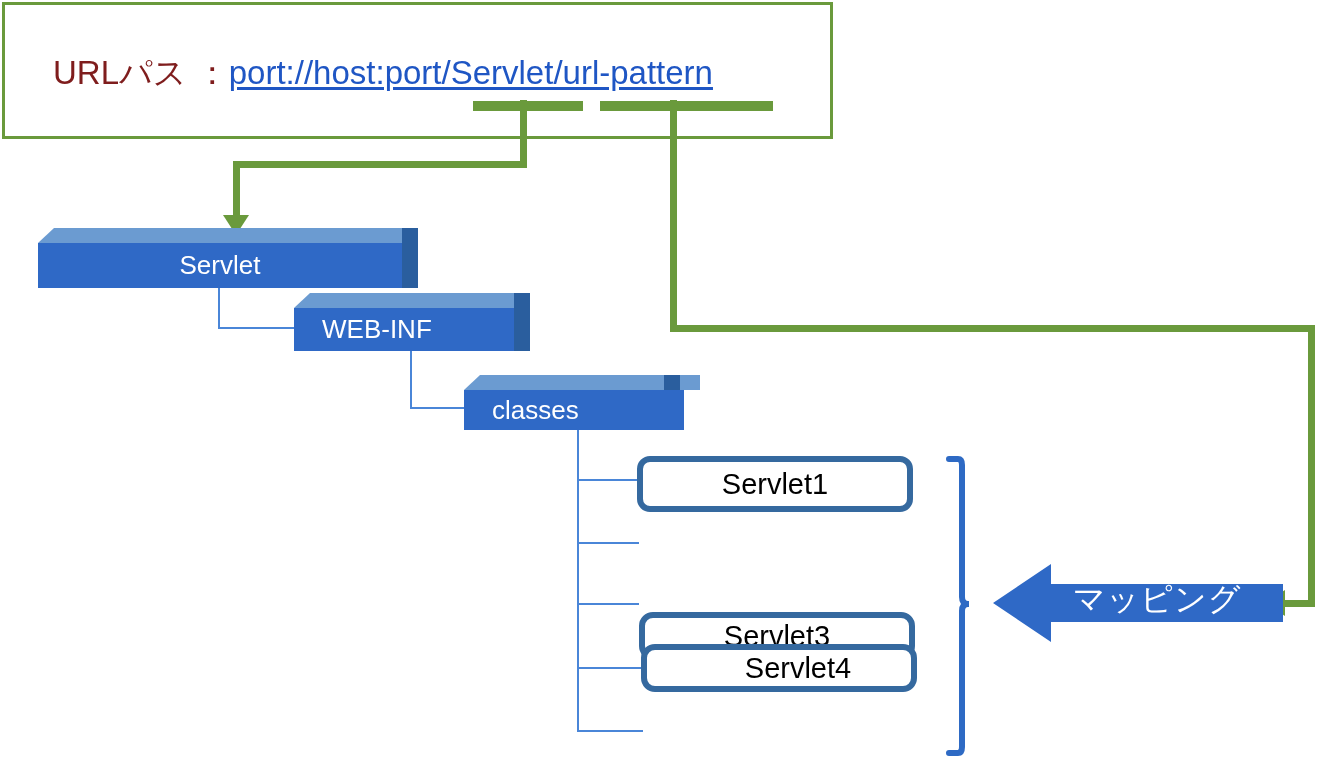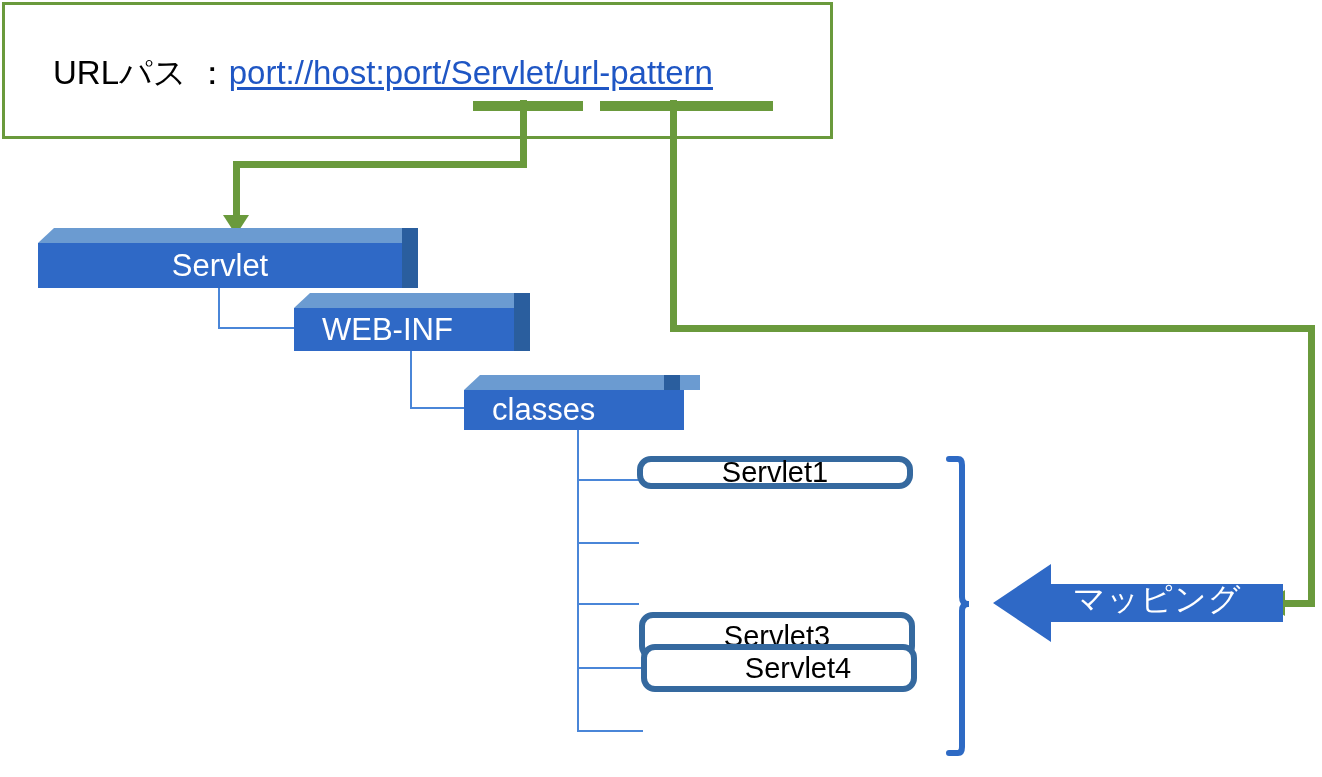--- a/index.html
+++ b/index.html
@@ -32,21 +32,21 @@
   .url-line {
     position: absolute;
     left: 48px;
     top: 48px;
     white-space: nowrap;
     font-size: 33px;
     line-height: 40px;
     color: #000000;
   }
   .url-label {
-    color: #000000;
+    color: #7f1d1d;
   }
   .url-link {
     color: #1F56C4;
     text-decoration: underline;
     text-underline-offset: 3px;
   }
 
   
   .hl-bar {
     position: absolute;
@@ -128,21 +128,21 @@
     background: #2A5E9E;
   }
   .box3d .front {
     position: absolute;
     left: 0;
     top: 15px;
     background: #2F69C6;
     display: flex;
     align-items: center;
     color: #ffffff;
-    font-size: 31px;
+    font-size: 26px;
     box-sizing: border-box;
   }
   .box3d .front.center { justify-content: center; }
   .box3d .front.left   { justify-content: flex-start; padding-left: 28px; }
 
   
   .leafbox {
     position: absolute;
     background: #ffffff;
     border: 6px solid #35699F;
@@ -235,21 +235,21 @@
     <div class="front left" style="width:220px; height:43px;">WEB-INF</div>
   </div>
 
   <div class="box3d" id="node-classes" style="left:464px; top:375px; width:216px; height:55px;">
     <div class="topcap" style="width:220px;"></div>
     <div class="top"></div>
     <div class="side" style="height:55px;"></div>
     <div class="front left" style="width:220px; height:40px;">classes</div>
   </div>
 
-  <div class="leafbox" style="left:637px; top:456px; width:276px; height:33px;">Servlet1</div>
+  <div class="leafbox" style="left:637px; top:456px; width:276px; height:56px;border-radius:13px;">Servlet1</div>
   <div class="leafbox" style="left:639px; top:580px; width:276px; height:48px;margin-top:32px;">Servlet3</div>
   <div class="leafbox" style="left:641px; top:644px; width:276px; height:48px;padding-left:38px;">Servlet4</div>
 
   <svg id="bracket" viewBox="0 0 24 300" preserveAspectRatio="none">
     <path d="M4,3 L13,3 Q17,3 17,9 L17,141 Q17,148 23,148 Q17,148 17,155 L17,291 Q17,297 13,297 L4,297" fill="none" stroke="#2E6AC4" stroke-width="6" stroke-linecap="round" stroke-linejoin="round"></path>
   </svg>
 
   <svg id="mapping-arrow" viewBox="0 0 290 82" preserveAspectRatio="none">
     <polygon points="0,41 58,2 58,22 290,22 290,60 58,60 58,80" fill="#2F69C6"></polygon>
   </svg>

